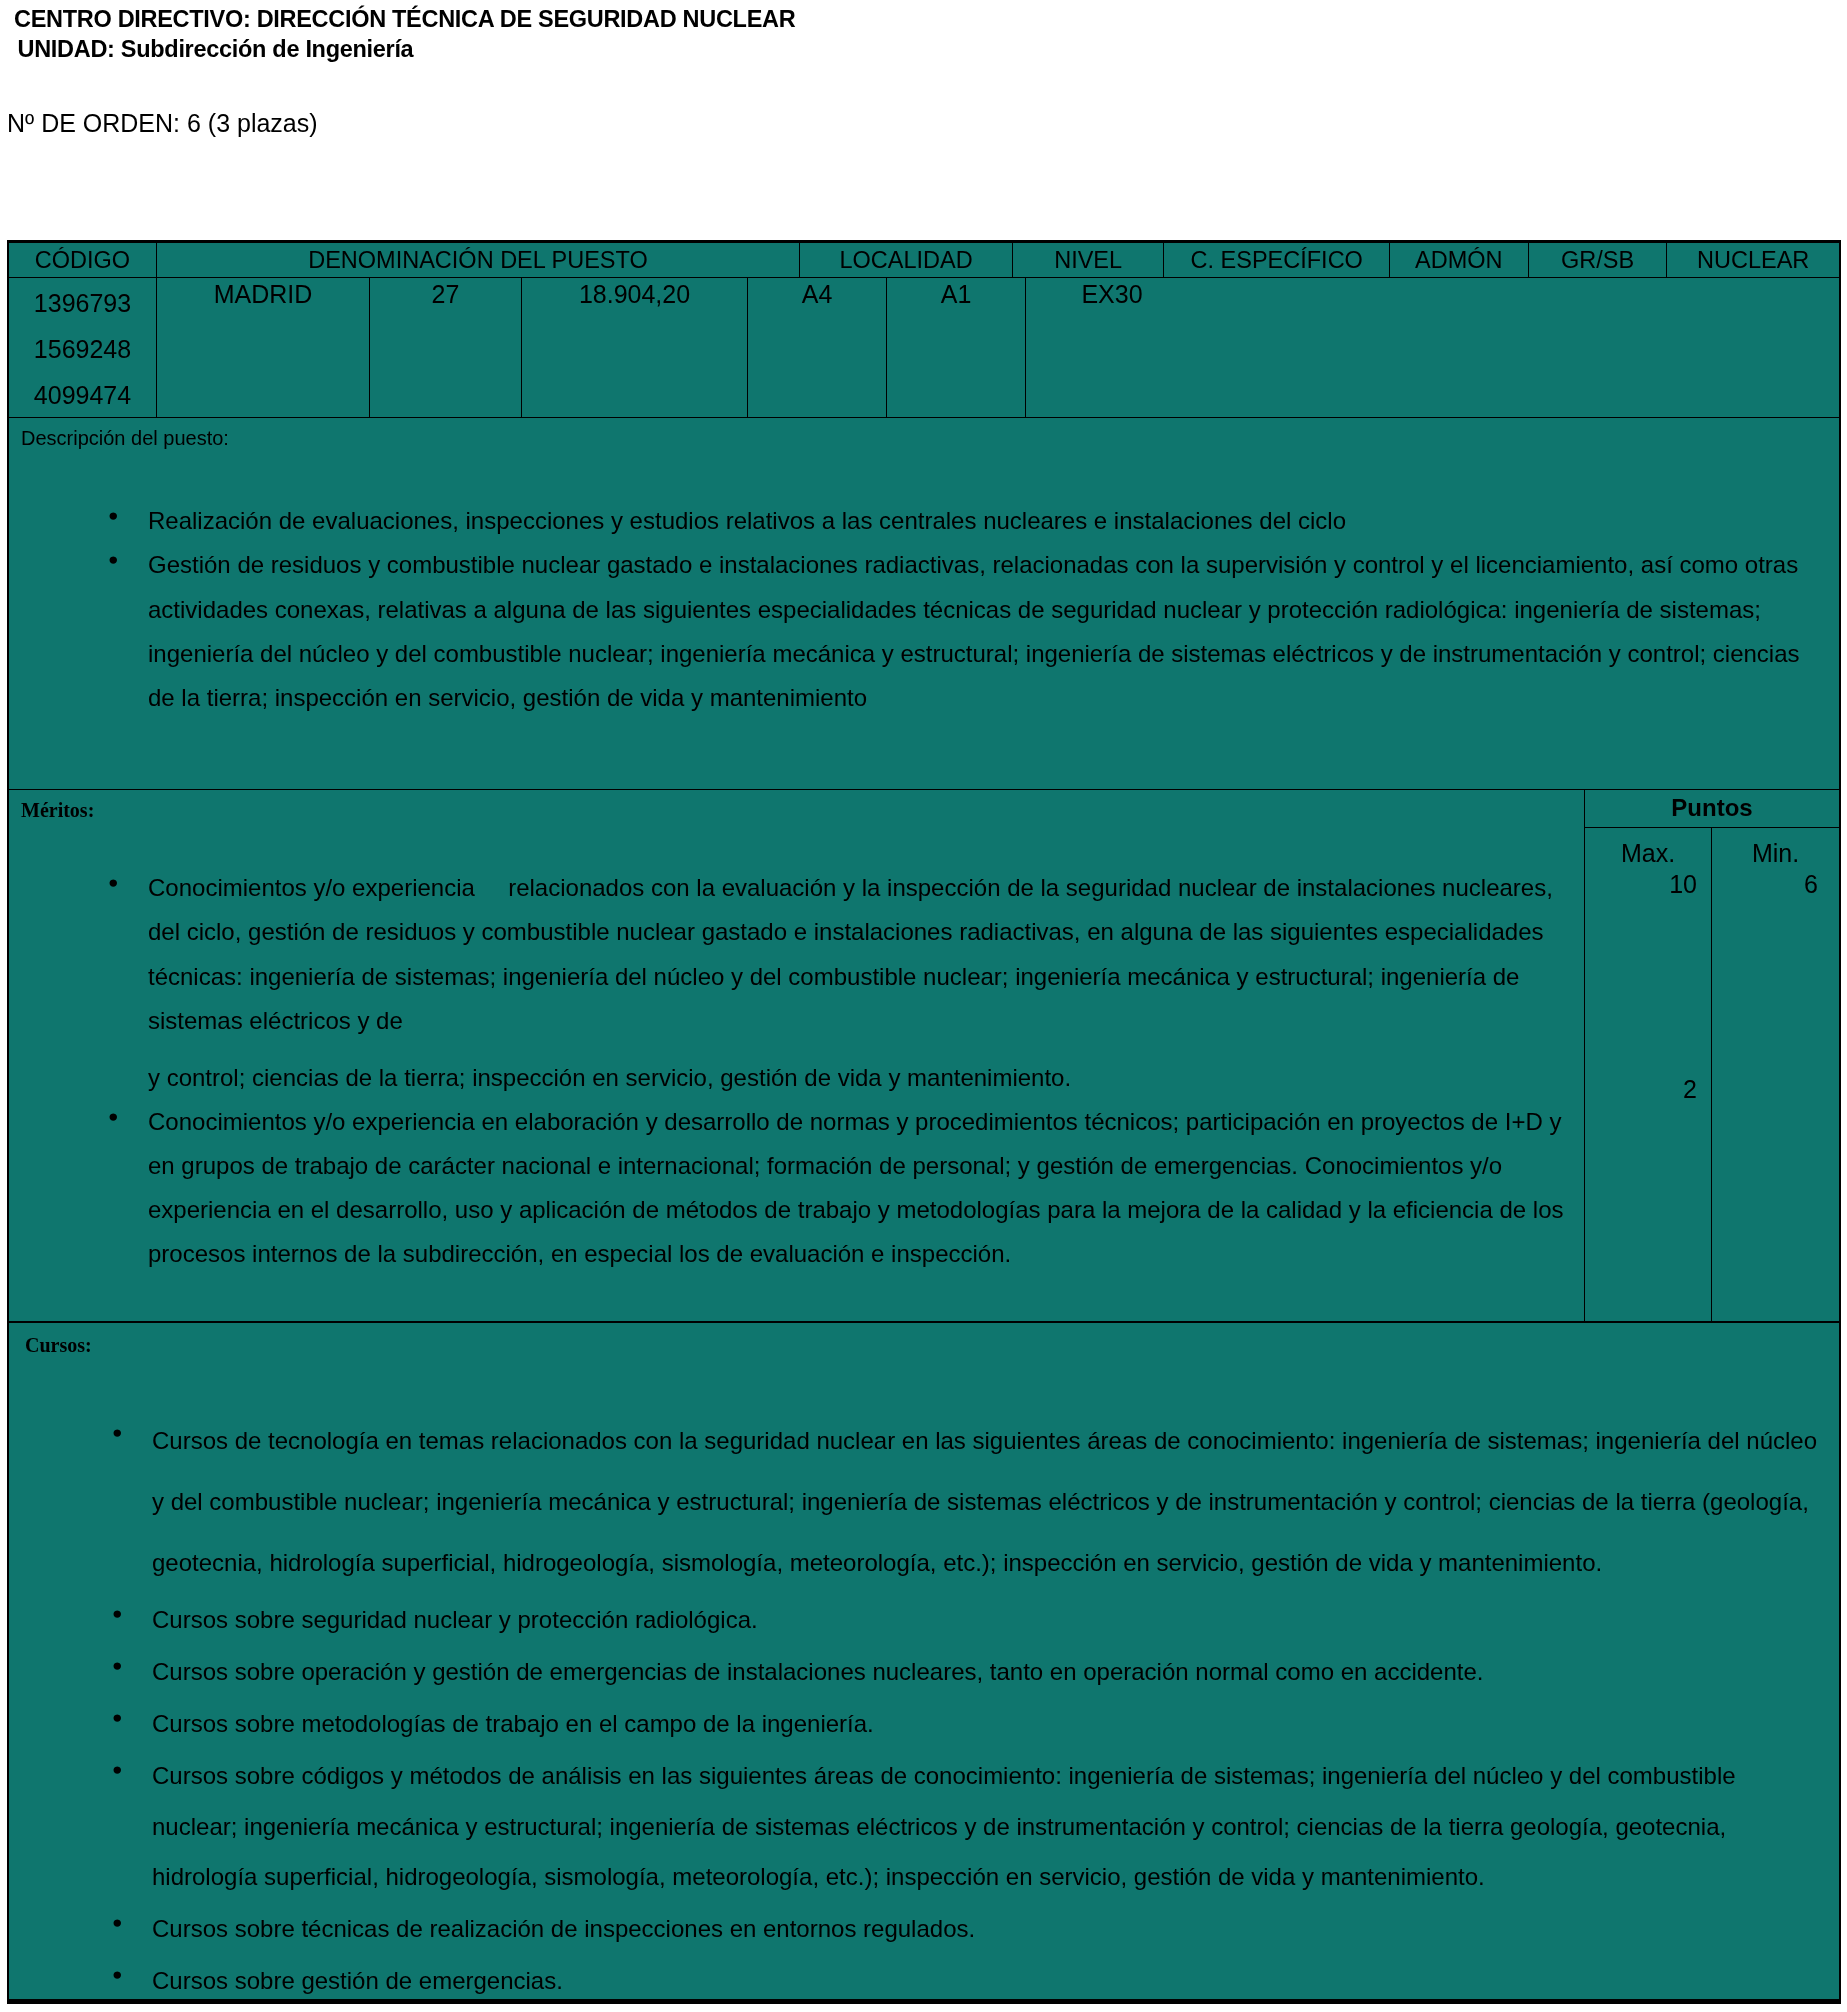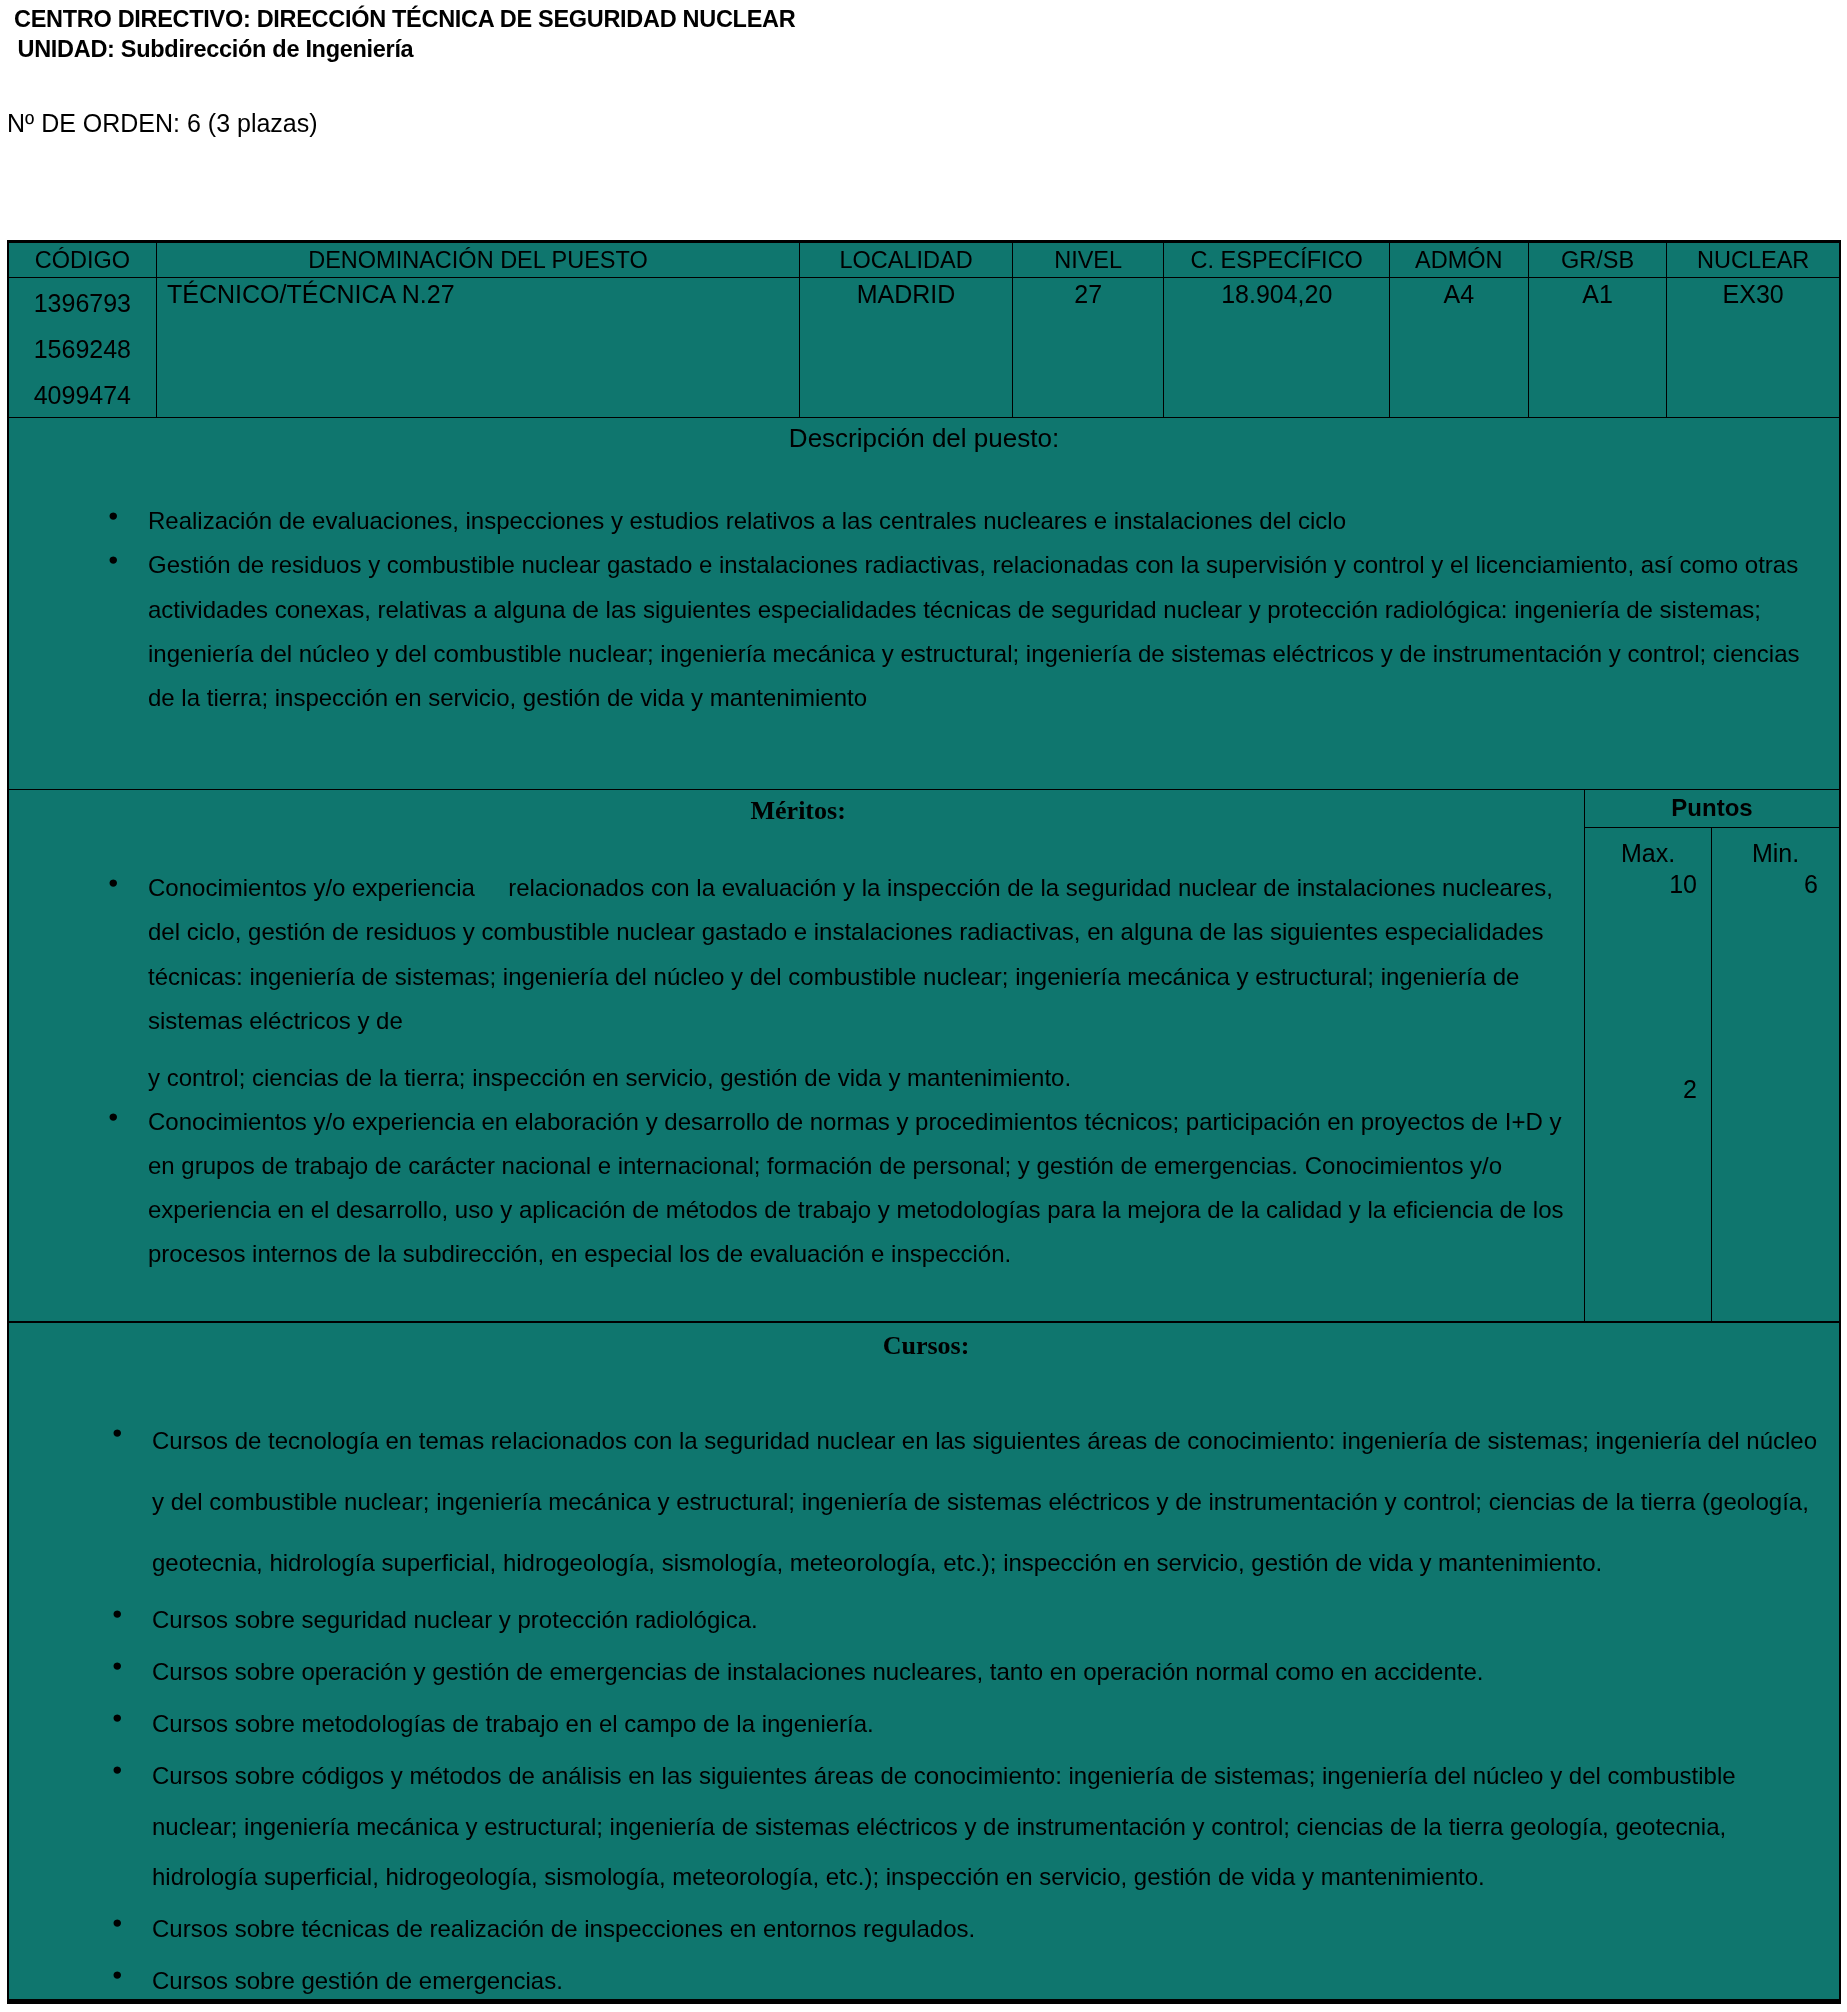--- a/index.html
+++ b/index.html
@@ -32,21 +32,21 @@
   .w-cespecifico{width:226px;}
   .w-admon{width:139px;}
   .w-grsb{width:139px;}
   .w-cuerpo{width:172px;}
 
   .codes{line-height:46px;text-align:center;}
   .denom{text-align:left;padding-left:10.4px;}
 
   
   .row-desc{height:372px;border-top:1.7px solid #000;padding:5.2px 12px 0 12px;}
-  .section-title{font-size:26px;line-height:31px;text-align:center;}
+  .section-title{font-size:20px;line-height:31px;}
   .section-title.bold{font-weight:bold;font-family:Liberation Serif, serif;}
 
   .bullet-list{margin-top:45px;}
   .bullet-item{display:flex;font-size:24px;line-height:1.84;}
   .bullet-dot{flex:0 0 40px;margin-left:87px;font-size:17.4px;text-align:left;}
   .bullet-text{flex:1;padding-right:5.2px;}
 
   
   .row-meritos{display:flex;height:532px;border-top:1.7px solid #000;}
   .meritos-left{flex:1;padding:5.2px 8.7px 0 12px;}
@@ -91,21 +91,20 @@
       <div class="hcell w-grsb">GR/SB</div>
       <div class="hcell w-cuerpo">NUCLEAR</div>
     </div>
 
     <div class="row-data">
       <div class="dcell w-codigo codes">
         <div>1396793</div>
         <div>1569248</div>
         <div>4099474</div>
       </div>
-      <div class="dcell w-denominacion denom">TÉCNICO/TÉCNICA N.27</div>
       <div class="dcell w-localidad">MADRID</div>
       <div class="dcell w-nivel">27</div>
       <div class="dcell w-cespecifico">18.904,20</div>
       <div class="dcell w-admon">A4</div>
       <div class="dcell w-grsb">A1</div>
       <div class="dcell w-cuerpo">EX30</div>
     </div>
 
     <div class="row-desc">
       <div class="section-title">Descripción del puesto:</div>

